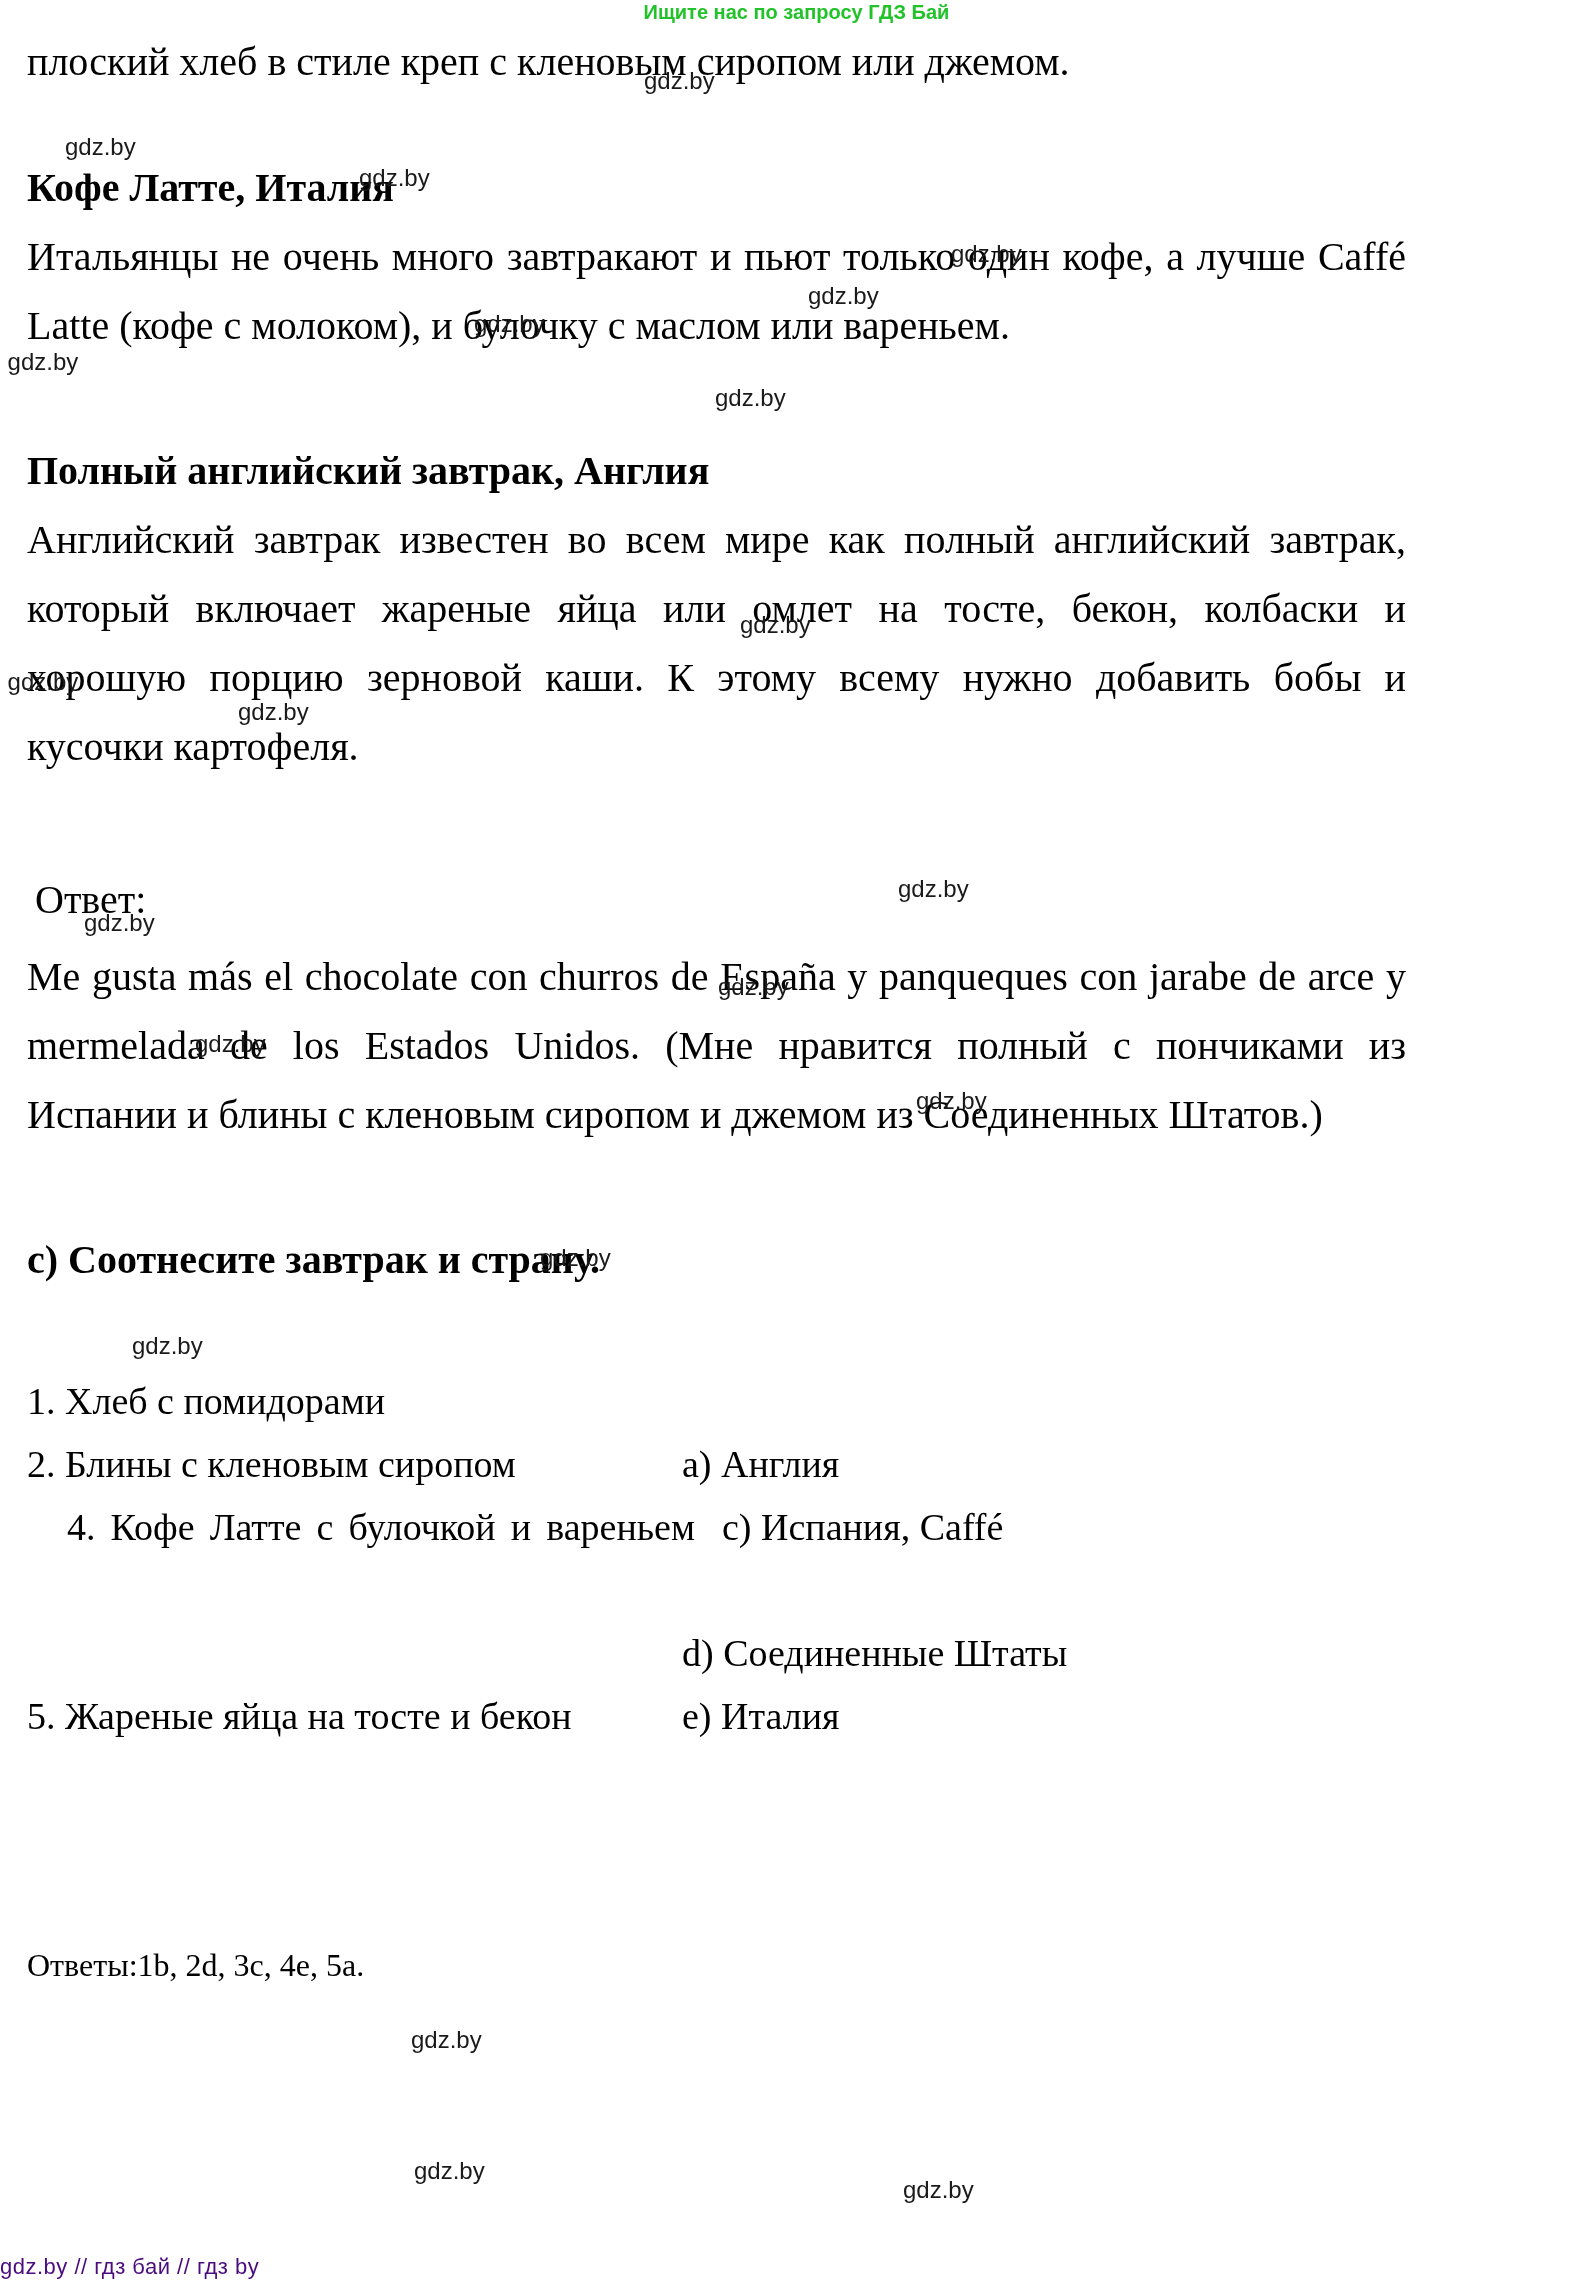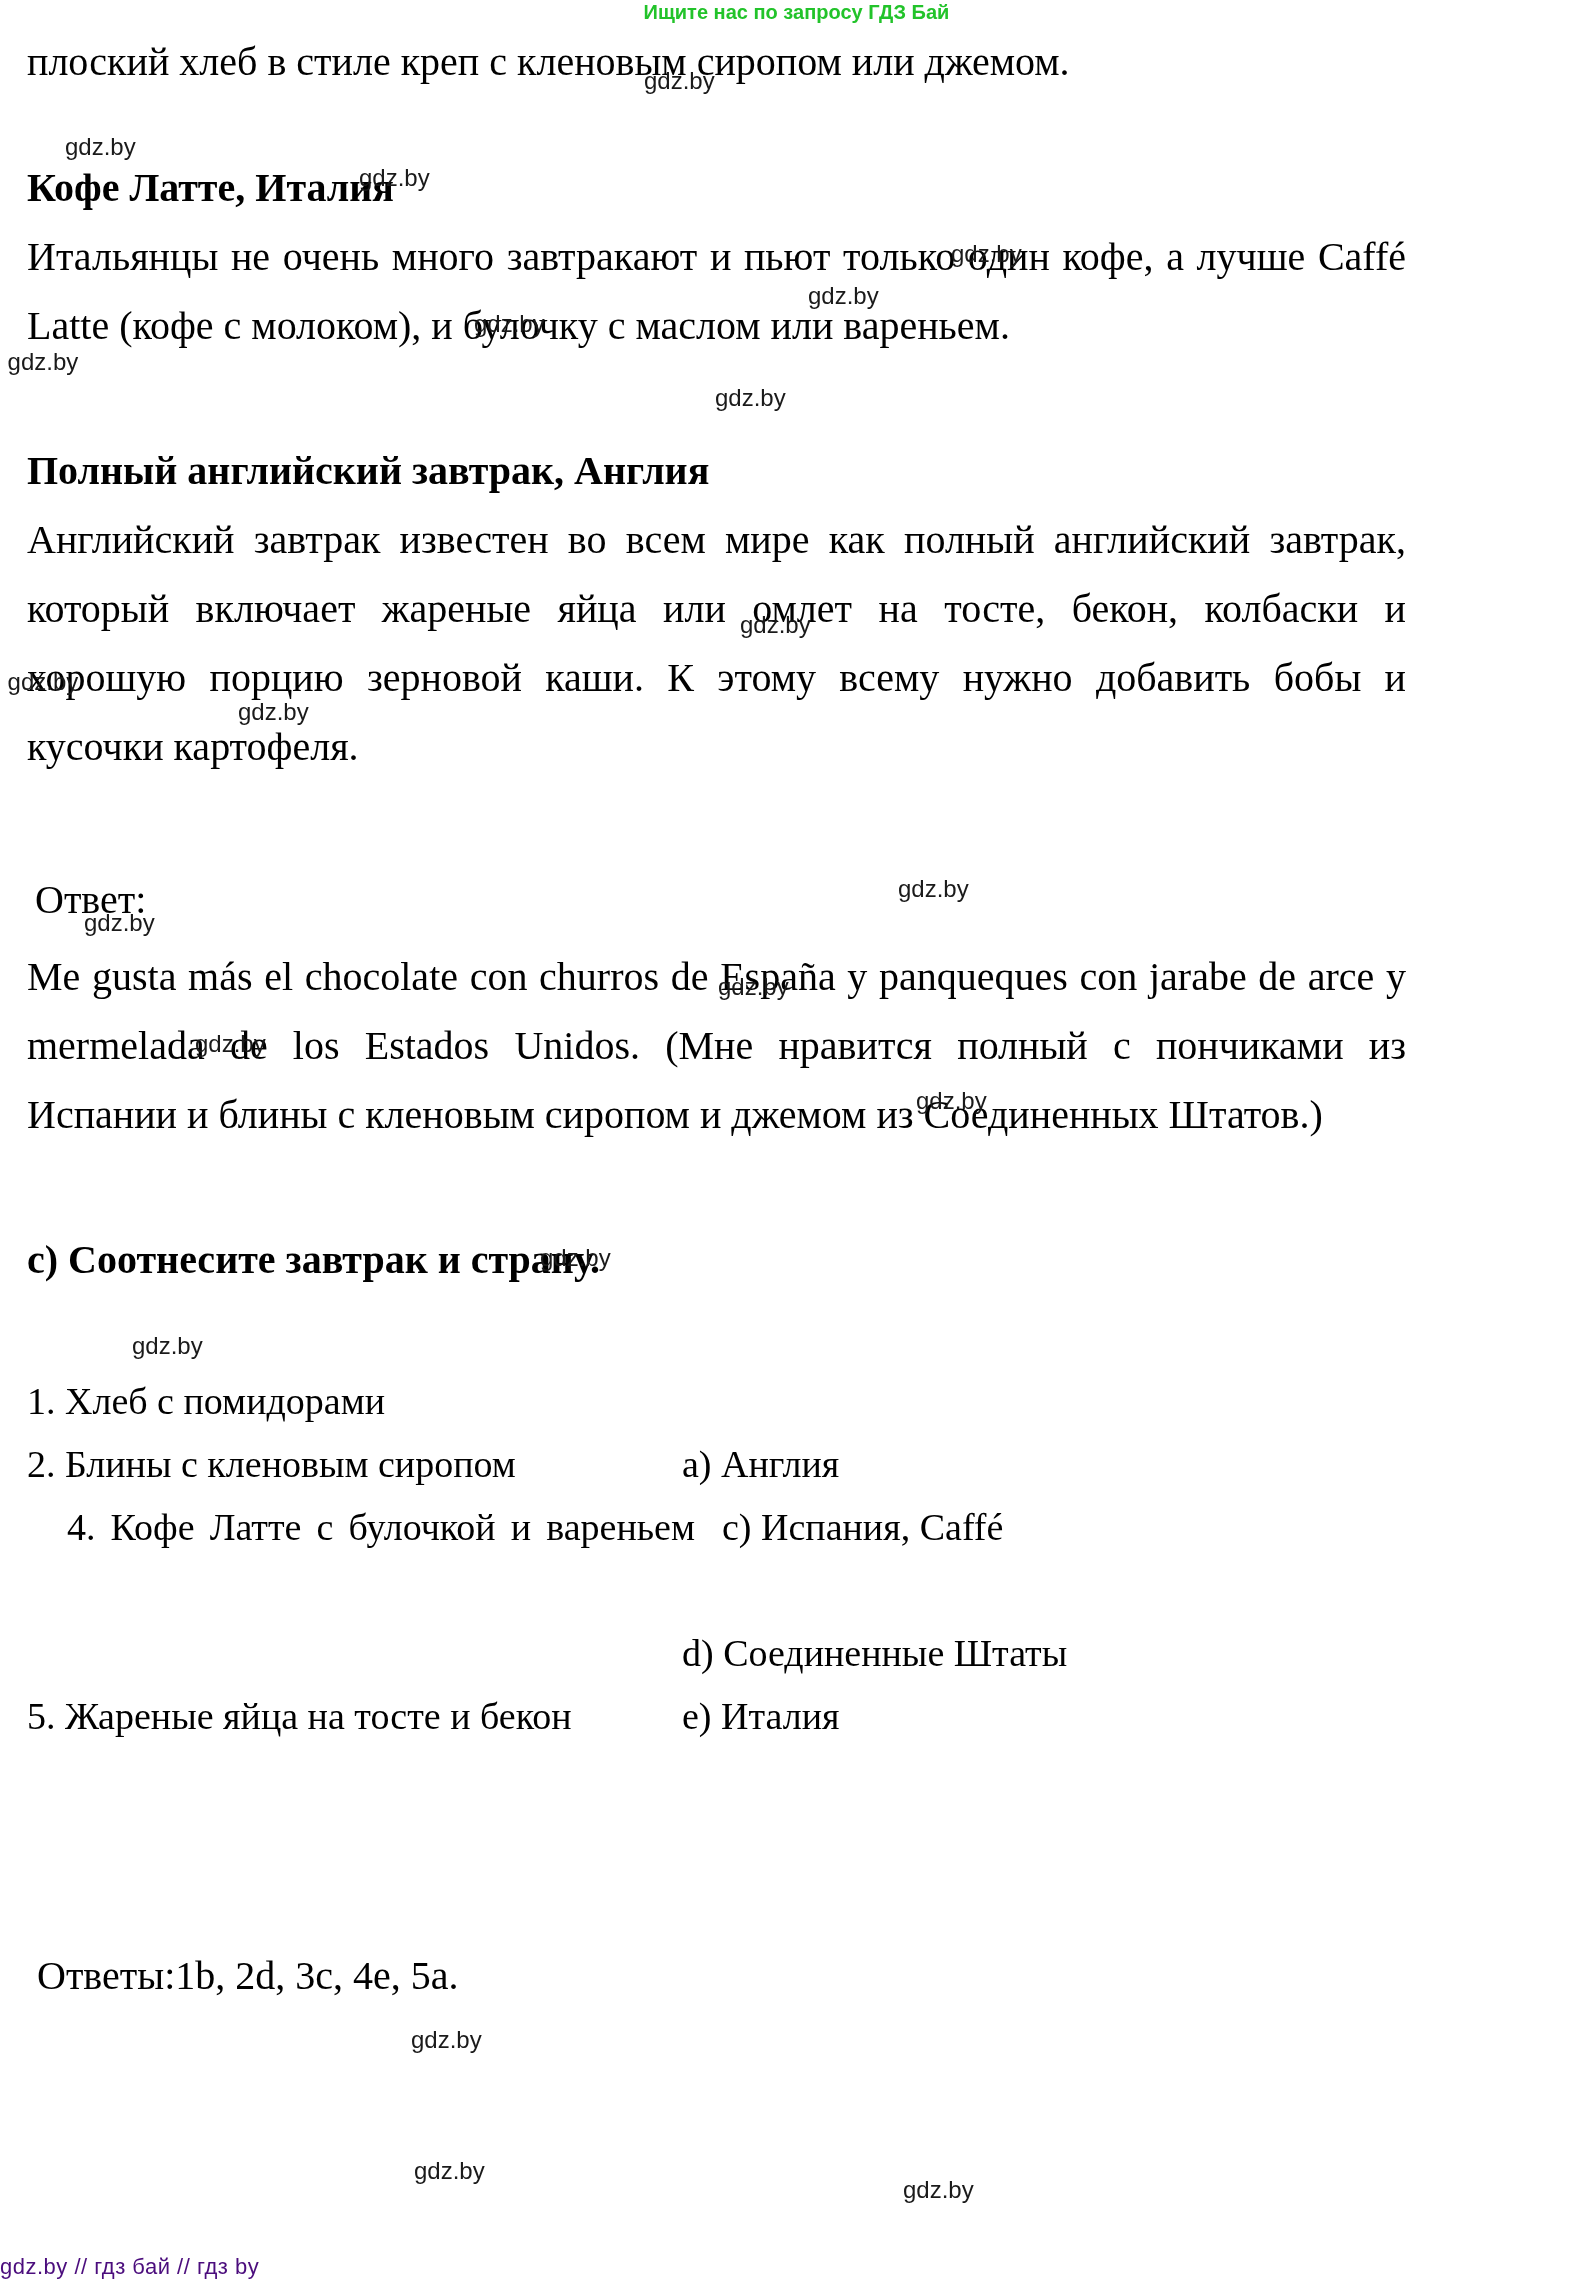--- a/index.html
+++ b/index.html
@@ -95,22 +95,22 @@
     text-align: justify;
     margin-left: 40px;
   }
   .match-left.justified:after {
     content: "";
     display: inline-block;
     width: 100%;
   }
 
   .answers-line {
-    margin: 10px;
-    font-size: 40px;
+    margin: 0;
+    font-size: 32px;
     line-height: 63px;
   }
 
   
   .wm {
     position: absolute;
     font-family: "Liberation Sans", "DejaVu Sans", sans-serif;
     font-size: 24px;
     color: #1a1a1a;
     white-space: nowrap;

